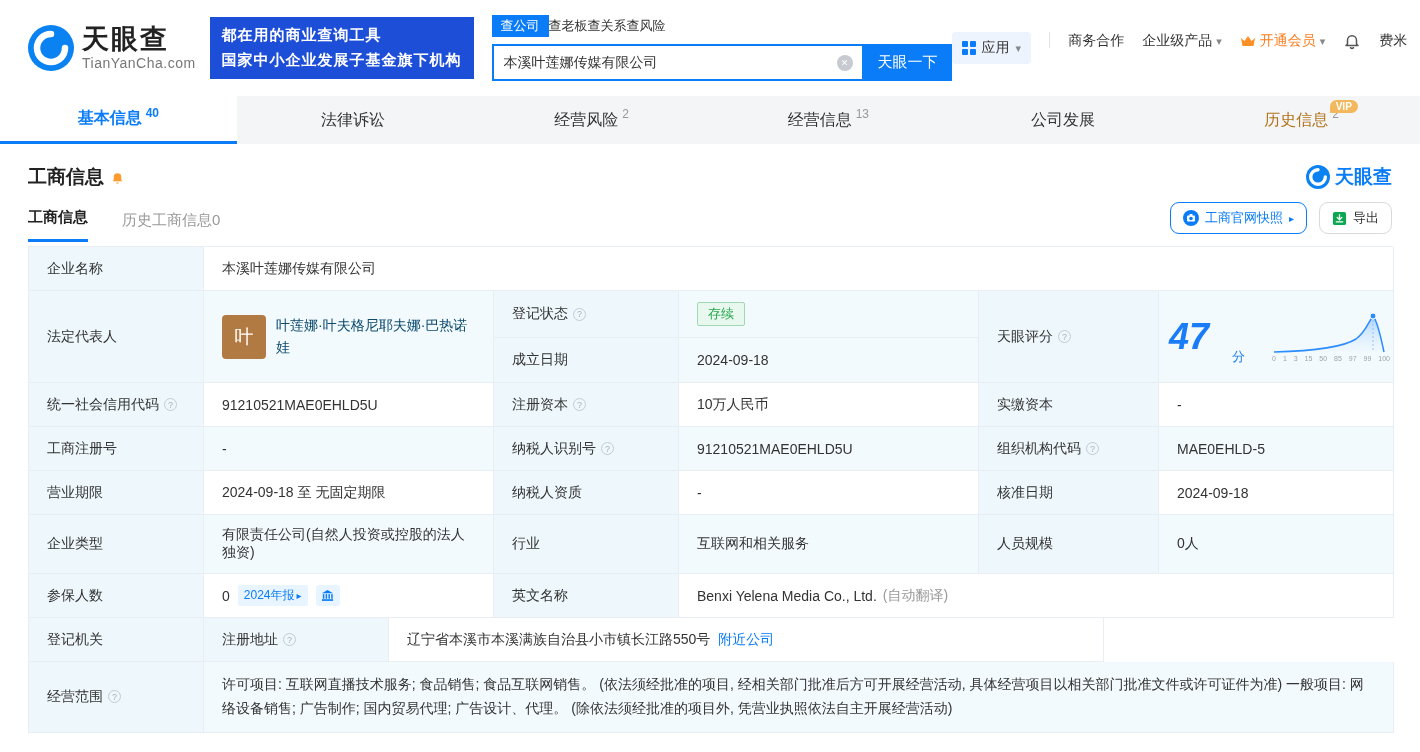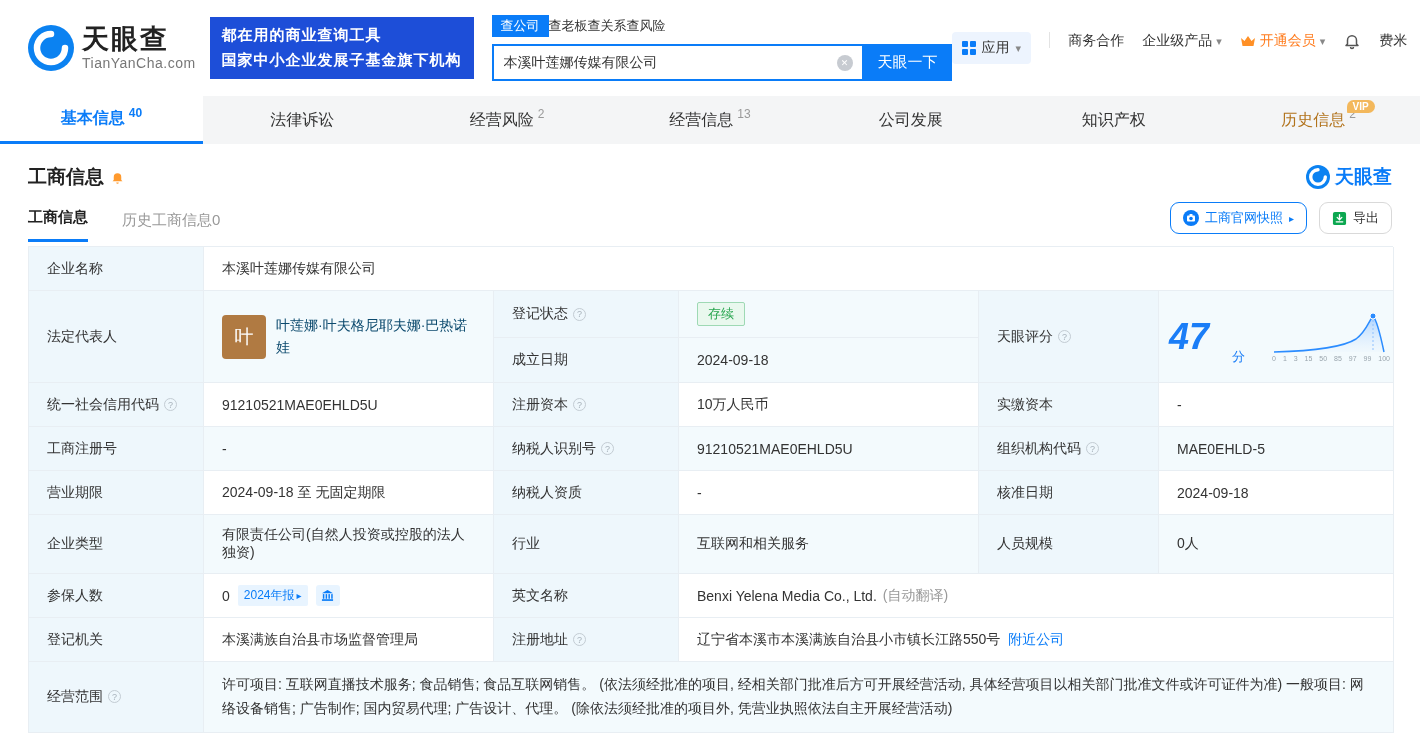--- a/index.html
+++ b/index.html
@@ -181,24 +181,20 @@
       <span class="ntab-count">2</span>
   </div>
   <div class="ntab">
     <span>经营信息</span>
       <span class="ntab-count">13</span>
   </div>
   <div class="ntab">
     <span>公司发展</span>
       <span class="ntab-count"></span>
   </div>
-  <div class="ntab">
-    <span>知识产权</span>
-      <span class="ntab-count"></span>
-  </div>
   <div class="ntab history">
     <span>历史信息</span>
       <span class="ntab-count">2</span>
     <span class="vip-badge">VIP</span>
   </div>
 </nav>
 
 <div class="section-head">
   <div class="section-title">
     <span>工商信息</span>
@@ -427,23 +423,20 @@
     <div class="cell vl w715">
       <span>Benxi Yelena Media Co., Ltd.</span>
       <span class="gray-note">(自动翻译)</span>
     </div>
   </div>
 
   <div class="trow">
     <div class="cell lb">
         <span>登记机关</span>
       </div>
-    <div class="cell vl w290">
-        <span>本溪满族自治县市场监督管理局</span>
-      </div>
     <div class="cell lbm">
       <span>注册地址</span>
       <span class="q">?</span>
     </div>
     <div class="cell vl w715">
       <span>辽宁省本溪市本溪满族自治县小市镇长江路550号</span>
       <a class="link">附近公司</a>
     </div>
   </div>
 

